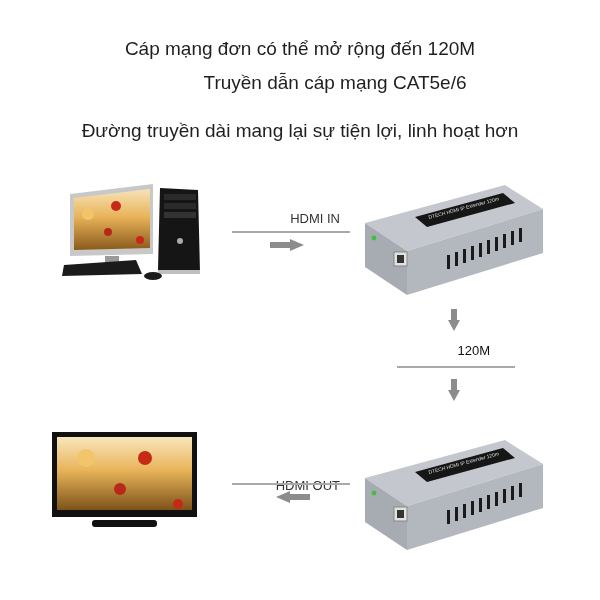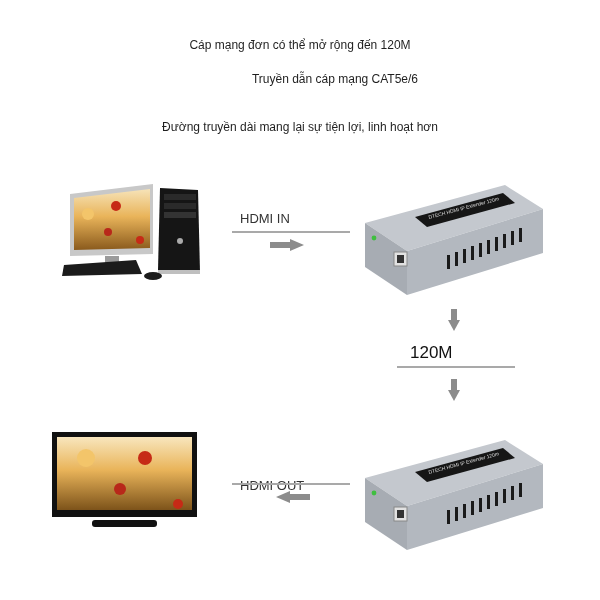--- a/index.html
+++ b/index.html
@@ -1,23 +1,23 @@
 <!DOCTYPE html>
 <html><head>
 <meta charset="utf-8">
 <style>
   html, body { margin:0; padding:0; background:#ffffff; }
   body { width:600px; height:600px; position:relative; overflow:hidden; font-family:"Liberation Sans", sans-serif; color:#222; }
-  .heading { position:absolute; left:0; width:600px; text-align:center; font-size:12px; color:#1f1f1f; }
+  .heading { position:absolute; left:0; width:600px; text-align:center; font-size:19px; color:#1f1f1f; }
   .h1 { top:38px; } .h2 { top:72px;margin-left:35px; } .h3 { top:104px;margin-top:16px; }
-  .lbl { position:absolute; font-size:13px; color:#333; text-align:left; }
+  .lbl { position:absolute; font-size:13px; color:#333; text-align:right; }
   .hline { position:absolute; height:2px; background:#a9a9a9; }
   .arrow { position:absolute; }
   .abs { position:absolute; }
-  .lbl120 { font-size:17px; color:#111; }
+  .lbl120 { font-size:13px; color:#111; }
 </style>
 </head>
 <body>
 
 <div class="heading h1">Cáp mạng đơn có thể mở rộng đến 120M</div>
 <div class="heading h2">Truyền dẫn cáp mạng CAT5e/6</div>
 <div class="heading h3">Đường truyền dài mang lại sự tiện lợi, linh hoạt hơn</div>
 
 <div class="abs" style="left:50px;top:176px;width:160px;height:104px;">
   <svg width="160" height="104" viewBox="0 0 160 104">

